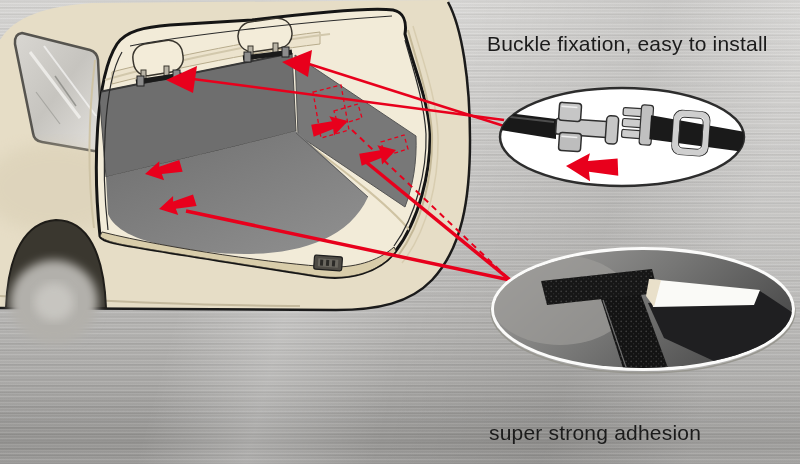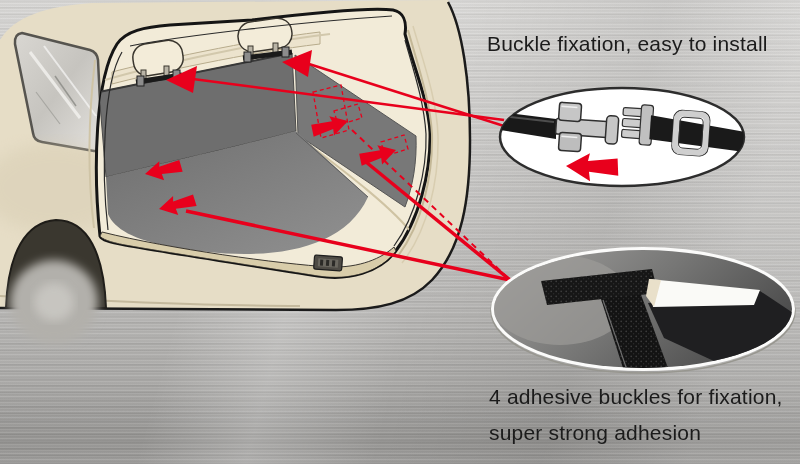--- a/index.html
+++ b/index.html
@@ -204,15 +204,14 @@
         <path d="M603,300 L627,370" stroke="#6e6e6e" stroke-width="1.2"></path>
         <polygon points="541,281 652,269 658,293 547,305" fill="#161616"></polygon>
         <polygon points="541,281 652,269 658,293 547,305" fill="url(#dots)" opacity=".85"></polygon>
         <polygon points="649,279 760,290 754,305 653,307" fill="#fafaf7"></polygon>
         <polygon points="649,279 661,280 654,307 646,296" fill="#e9e0ca"></polygon>
       </g>
     </g>
   </svg>
 
   <div class="caption cap-top">Buckle fixation, easy to install</div>
-  <div class="caption cap-b1">4 adhesive buckles for fixation,</div>
   <div class="caption cap-b2">super strong adhesion</div>
 </div>
 
 </body></html>

